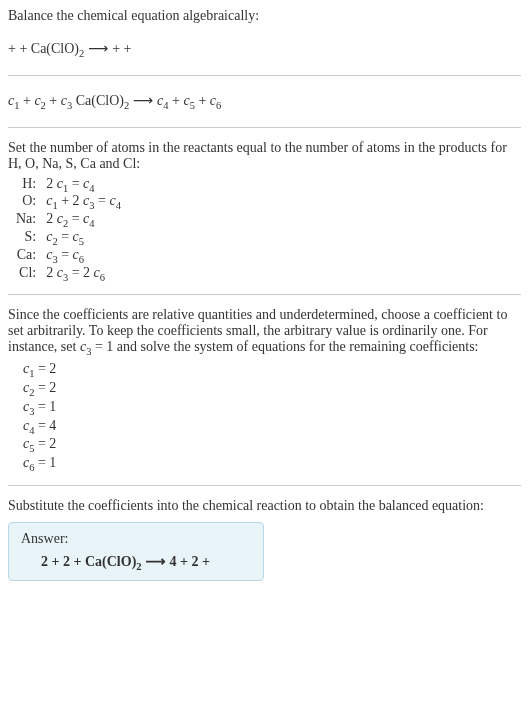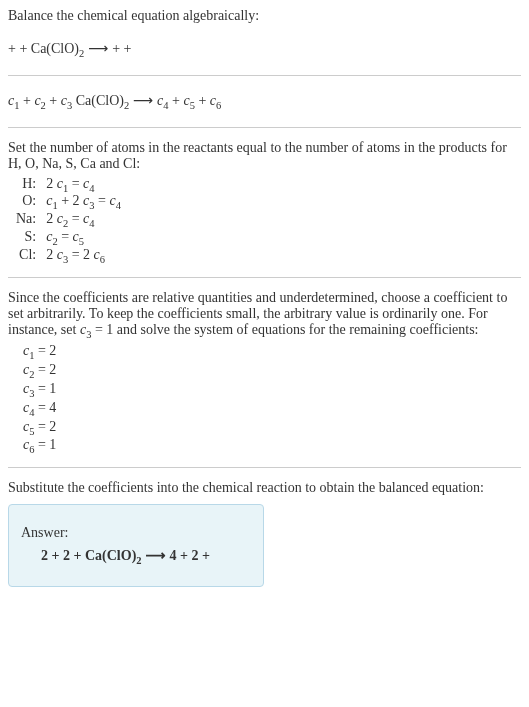--- a/index.html
+++ b/index.html
@@ -37,21 +37,21 @@
     .coeff-list {
       margin: 4px 15px;
     }
     .coeff-list div {
       margin: 1px 0;
     }
     .answer-box {
       background: #e8f4f8;
       border: 1px solid #b8d8e8;
       border-radius: 4px;
-      padding: 20px 12px;
+      padding: 8px 12px;
       margin-top: 8px;
       display: inline-block;
       min-width: 230px;
     }
     .answer-label {
       margin-bottom: 6px;
     }
     .answer-content {
       padding-left: 20px;
       font-weight: bold;
@@ -100,20 +100,24 @@
     </tr>
     <tr>
       <td>Na:</td>
       <td><span>2 </span><span class="ital">c</span><sub>2</sub><span> = </span><span class="ital">c</span><sub>4</sub></td>
     </tr>
     <tr>
       <td>S:</td>
       <td><span class="ital">c</span><sub>2</sub><span> = </span><span class="ital">c</span><sub>5</sub></td>
     </tr>
     <tr>
+      <td>Ca:</td>
+      <td><span class="ital">c</span><sub>3</sub><span> = </span><span class="ital">c</span><sub>6</sub></td>
+    </tr>
+    <tr>
       <td>Cl:</td>
       <td><span>2 </span><span class="ital">c</span><sub>3</sub><span> = 2 </span><span class="ital">c</span><sub>6</sub></td>
     </tr>
   </tbody>
     </table>
 </div>
 
 <hr>
 
 <div class="section">

